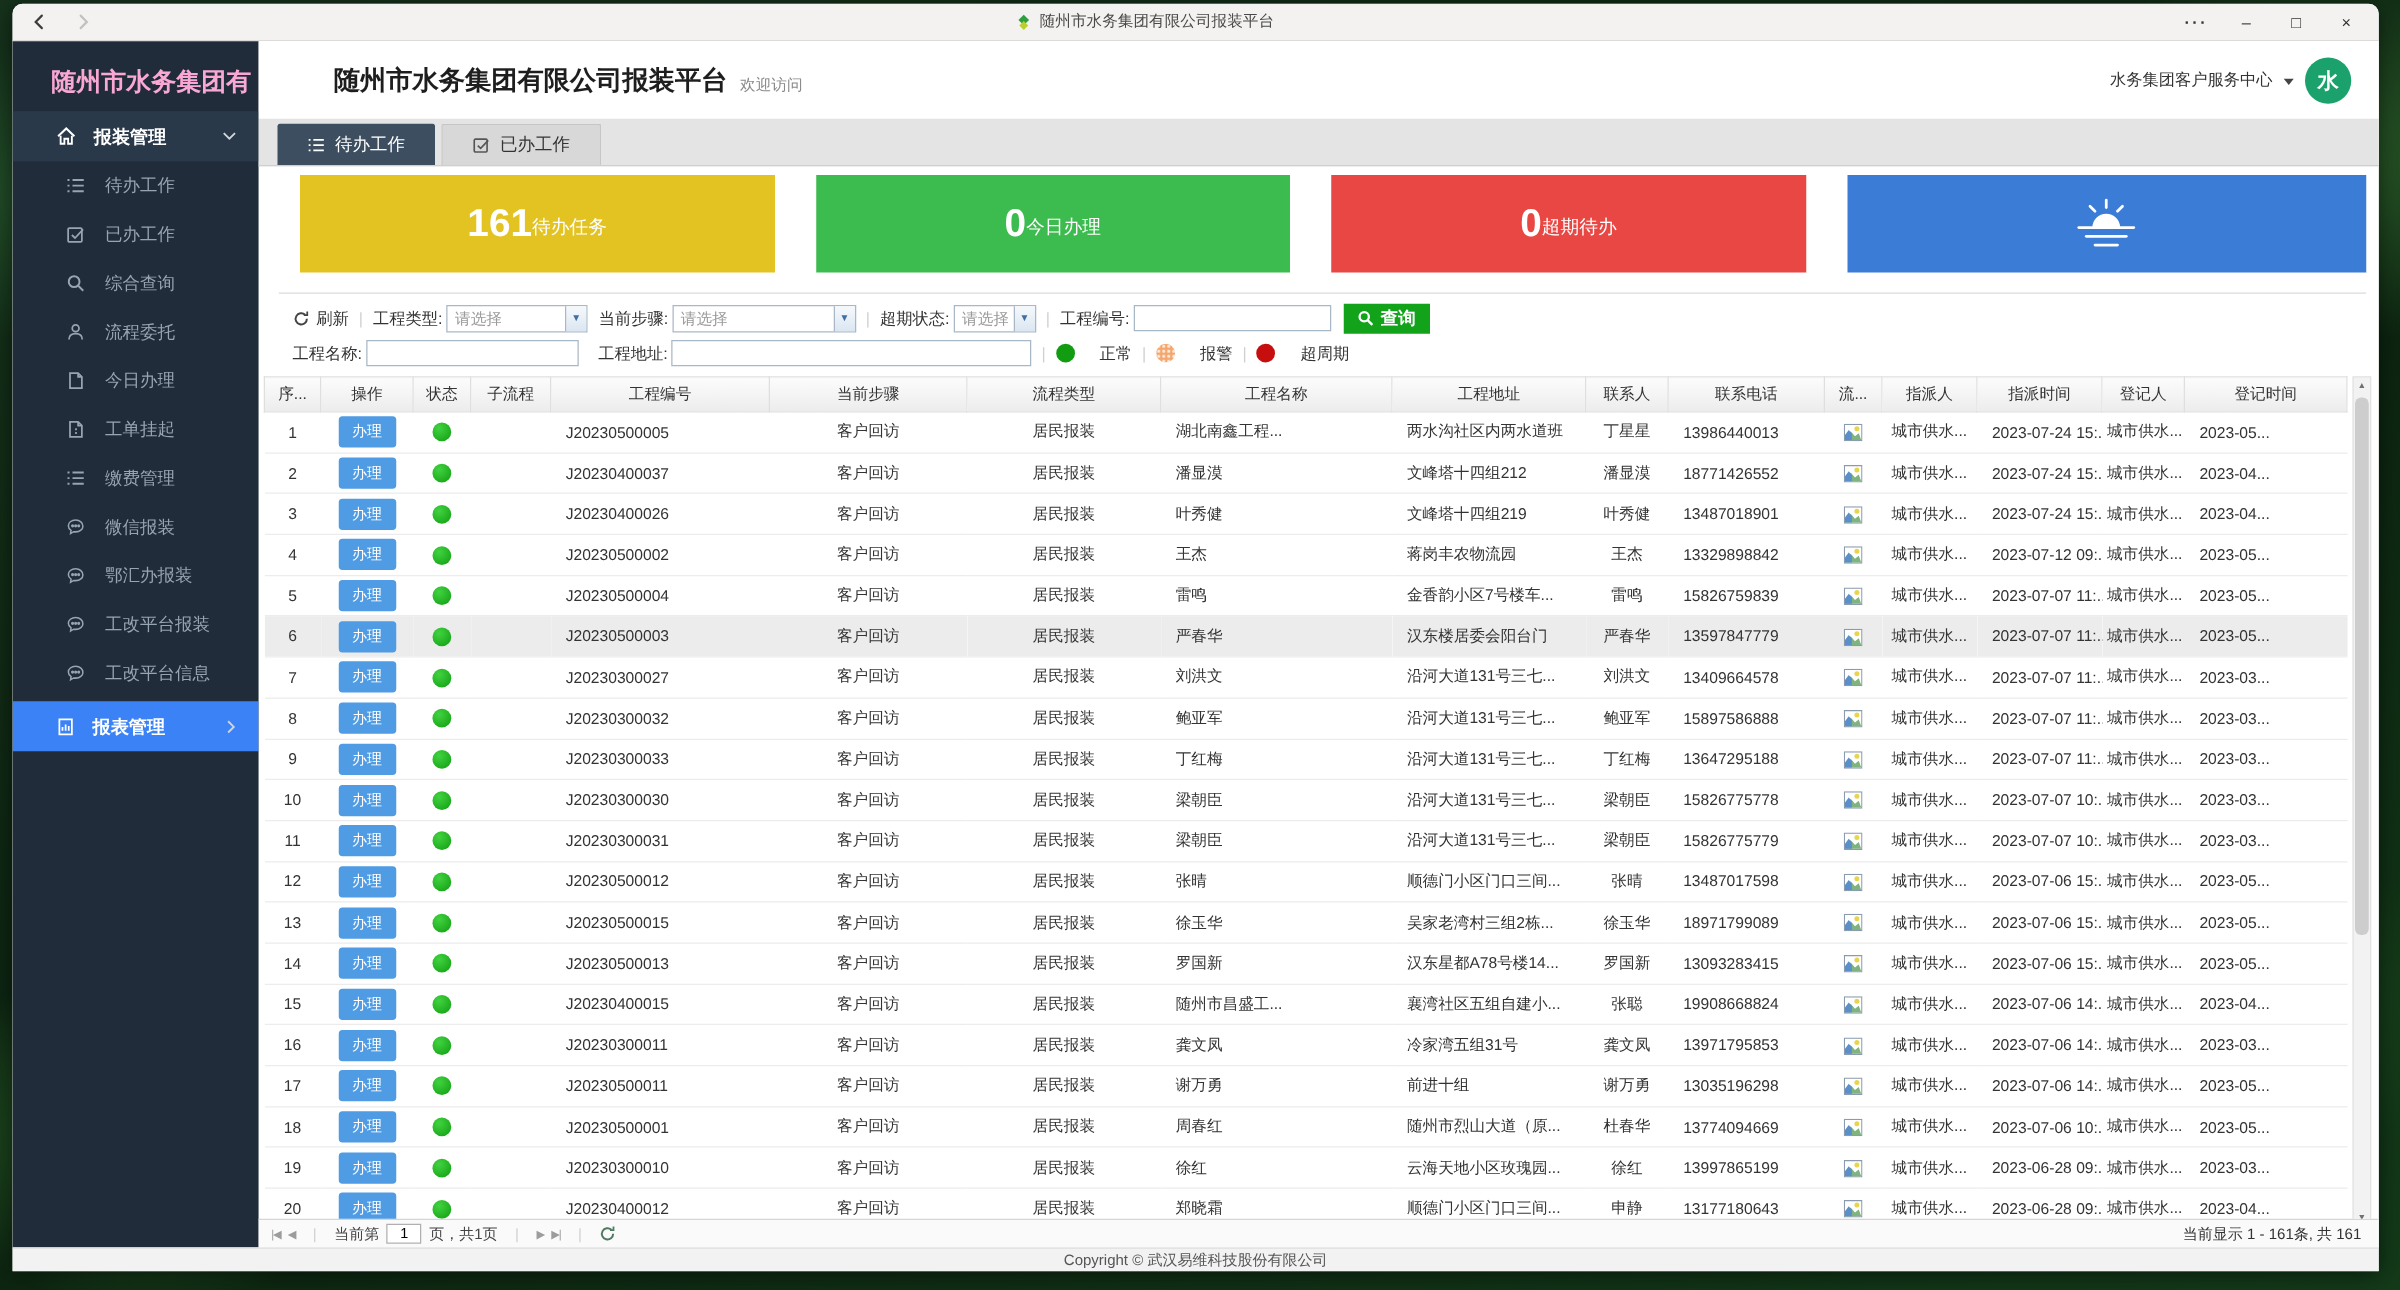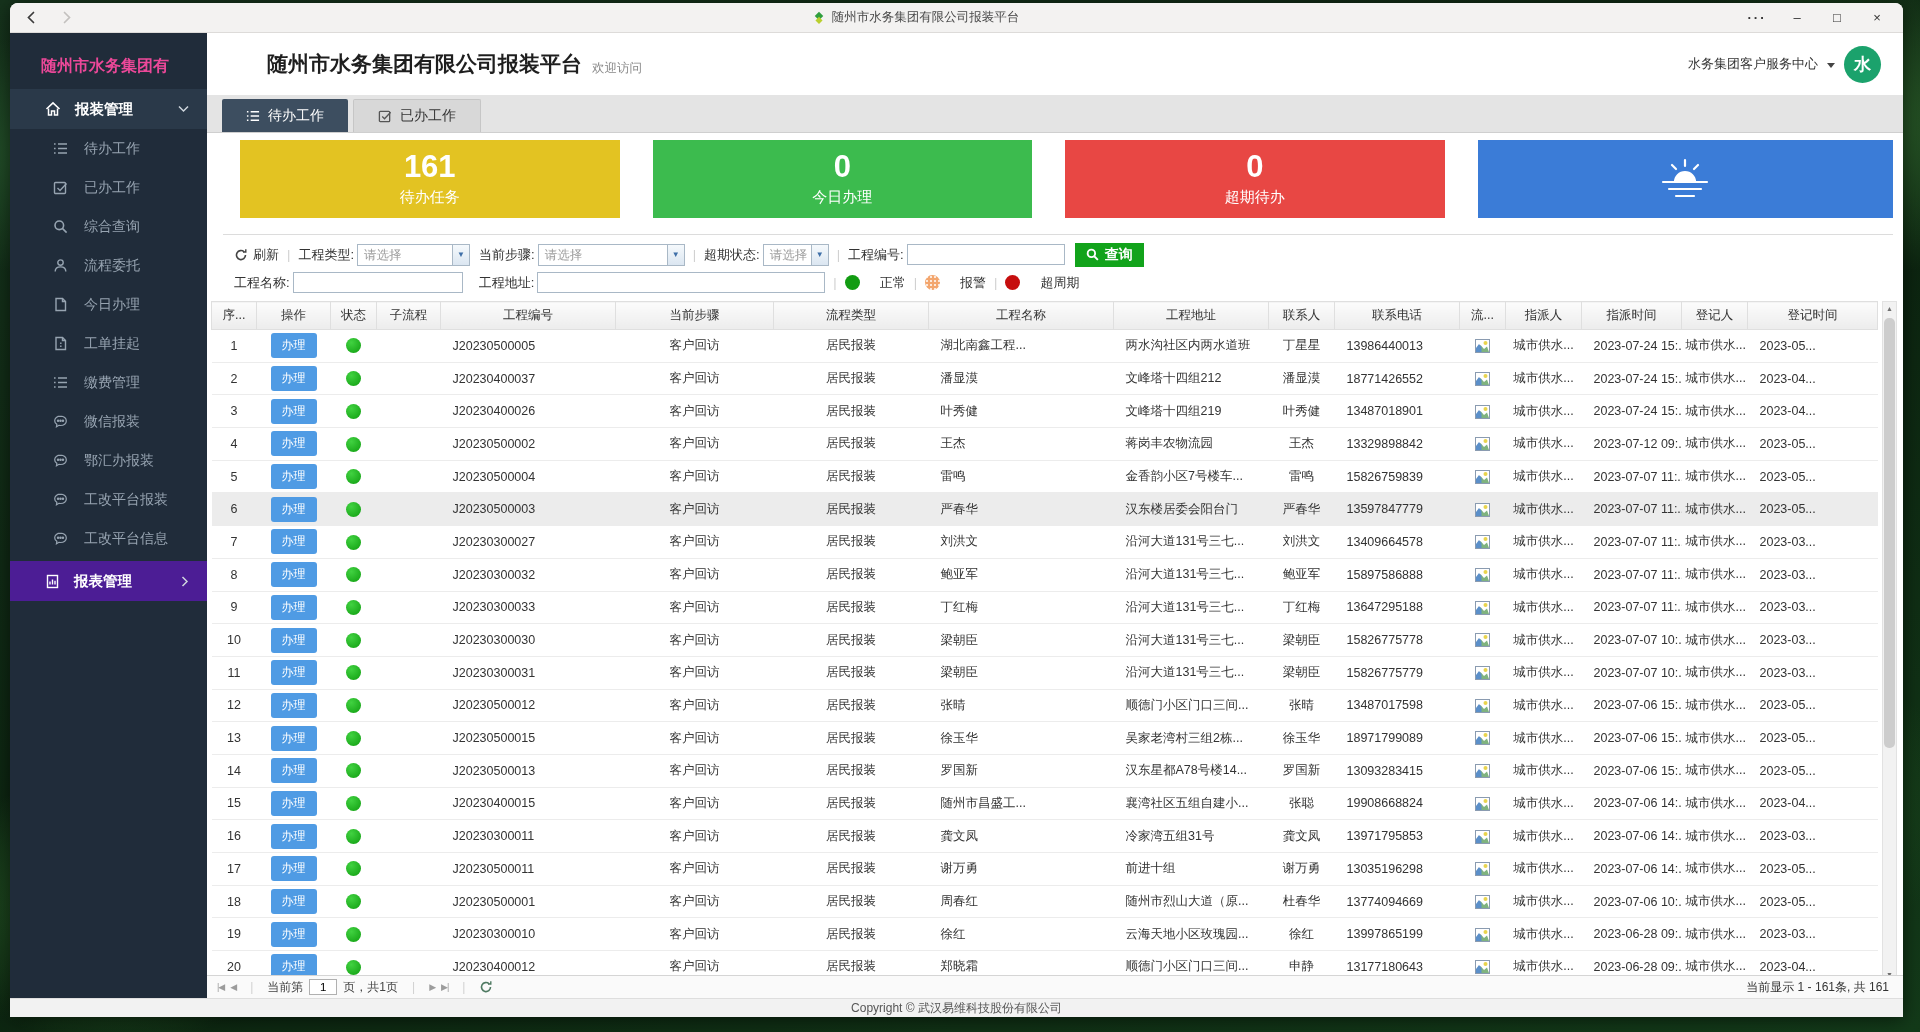--- a/index.html
+++ b/index.html
@@ -23,29 +23,29 @@
   .nav-btns .navicon { display:flex; align-items:center; }
   .titlebar-title { flex:1; display:flex; align-items:center; justify-content:center; gap:6px;
     font-size:12.5px; color:#494949; }
   .win-controls { display:flex; align-items:center; gap:0; margin-right:6px; }
   .win-controls span { width:40px; text-align:center; font-size:13px; color:#333; line-height:28px; }
   .win-controls .more { letter-spacing:2px; font-weight:bold; }
 
   
   .app-body { flex:1; display:flex; min-height:0; }
   .sidebar { width:197px; flex:0 0 197px; background:#202c3a; display:flex; flex-direction:column; overflow:hidden; }
-  .brand { margin-top:10px; height:46px; line-height:46px; padding-left:31px; color:#ec4899;
-    font-size:16px; font-weight:bold; white-space:nowrap; overflow:hidden; }
+  .brand { margin-top:10px; height:46px; line-height:46px; padding-left:31px; color:#f9a8d4;
+    font-size:20px; font-weight:bold; white-space:nowrap; overflow:hidden; }
   .menu-group { height:40px; flex:0 0 40px; display:flex; align-items:center;
     padding:0 18px 0 35px; background:#2a3949; color:#fff; font-size:14.5px; font-weight:bold; }
   .menu-group .mg-label { flex:1; margin-left:14px; }
   .menu-item { height:39px; flex:0 0 39px; display:flex; align-items:center;
     padding-left:43px; color:#97a4b1; font-size:14px; cursor:default; }
   .menu-item .mi-label { margin-left:16px; }
-  .menu-group.report { background:#4c1d95; margin-top:3px; font-weight:bold; }
+  .menu-group.report { background:#3b82f6; margin-top:3px; font-weight:bold; }
 
   .main { flex:1; display:flex; flex-direction:column; min-width:0; background:#fff; }
   .page-header { height:62px; flex:0 0 62px; display:flex; align-items:center; padding:0 22px 0 60px; background:#fff; }
   .page-title { font-size:21px; font-weight:bold; color:#1e1e1e; }
   .welcome { font-size:12.5px; color:#8a8a8a; margin:8px 0 0 10px; }
   .header-right { margin-left:auto; display:flex; align-items:center; gap:9px; }
   .user-center { font-size:13px; color:#333; }
   .caret { width:0; height:0; border-left:4.5px solid transparent; border-right:4.5px solid transparent;
     border-top:5px solid #444; margin-top:2px; }
   .avatar { width:37px; height:37px; border-radius:50%; background:#1ba26c; color:#fff;
@@ -53,21 +53,21 @@
 
   .tabbar { height:38px; flex:0 0 38px; background:#e4e4e4; border-bottom:1px solid #cfcfcf;
     display:flex; align-items:flex-end; padding-left:15px; gap:5px; }
   .tab { height:33px; display:flex; align-items:center; gap:8px; padding:0 24px;
     font-size:14px; border-radius:2px 2px 0 0; cursor:default; }
   .tab.active { background:#3d4e60; color:#fff; }
   .tab.inactive { background:#d8d8d8; color:#333; border:1px solid #c6c6c6; border-bottom:none; }
 
   .content { flex:1; min-height:0; overflow:hidden; position:relative; }
   .cards { display:flex; gap:33px; padding:7px 10px 0 33px; }
-  .card { flex:1; height:78px; color:#fff; display:flex; flex-direction:column;
+  .card { flex:1; height:78px; color:#fff; display:flex; flex-direction:row;
     align-items:center; justify-content:center; }
   .card .num { font-size:31px; font-weight:bold; line-height:1.05; }
   .card .lbl { font-size:15px; margin-top:4px; }
   .c-yellow { background:#e3c322; } .c-green { background:#3cbb4e; }
   .c-red { background:#e84744; } .c-blue { background:#3b7cd7; }
   .card.clock { flex-direction:row; gap:0; padding:0 18px; }
   .clock-texts { flex:1; text-align:center; }
   .clock-date { font-size:17px; } .clock-week { font-size:15px; margin-top:7px; }
 
   .filterbar { margin:16px 10px 0 16px; border-top:1px solid #dcdcdc; padding:7px 0 4px 11px;

